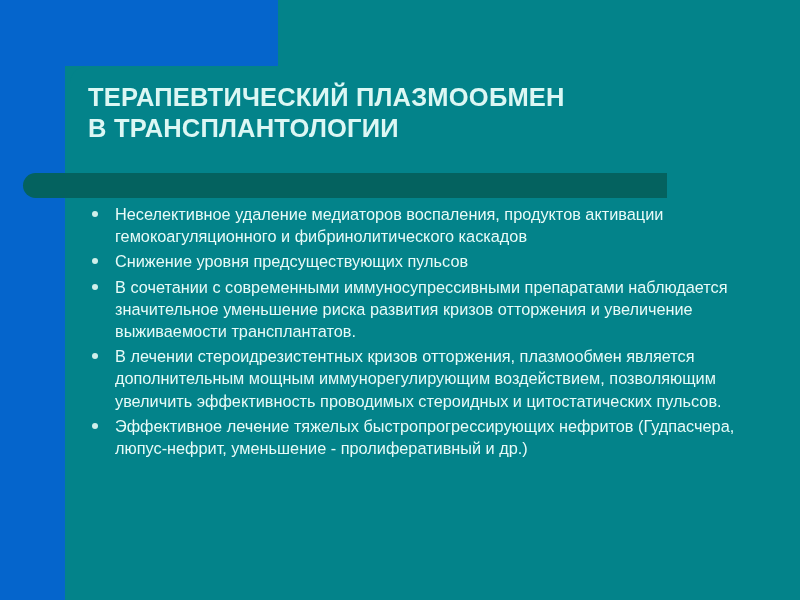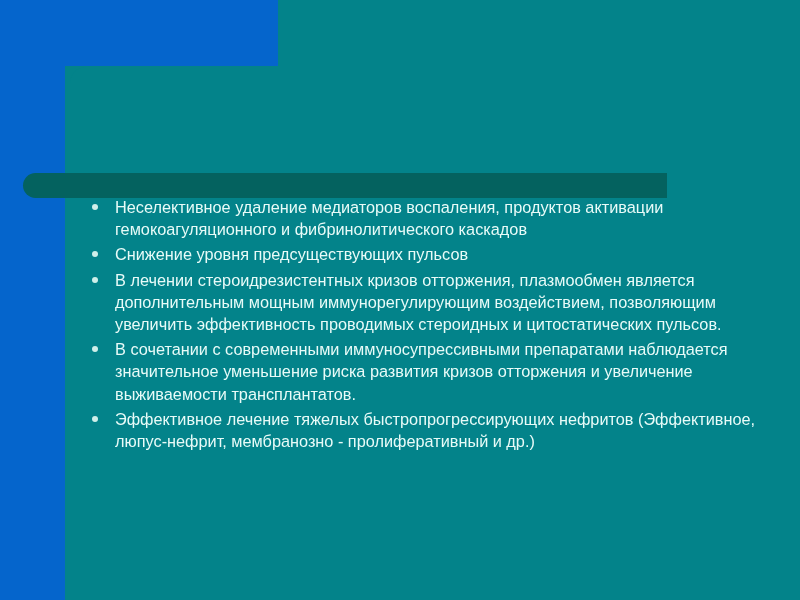--- a/index.html
+++ b/index.html
@@ -79,21 +79,21 @@
     line-height: 31px;
     letter-spacing: 0.2px;
     white-space: nowrap;
   }
 
   
 
   .body-block {
     position: absolute;
     left: 88px;
-    top: 196px;
+    top: 203px;
     width: 672px;
   }
 
   .bullet-row {
     position: relative;
     padding-left: 27px;
     margin-bottom: 3px;
     color: #E8FBF8;
     font-size: 16.3px;
     line-height: 22.2px;
@@ -116,43 +116,47 @@
 </head>
 <body>
 
 <div id="slide">
 
   <div class="deco-blue-band"></div>
   <div class="deco-blue-top"></div>
   <div class="deco-teal-panel"></div>
   <div class="deco-dark-rule"></div>
 
+  <div class="title-block">
+    <div class="title-line">ТЕРАПЕВТИЧЕСКИЙ ПЛАЗМООБМЕН</div>
+    <div class="title-line">В ТРАНСПЛАНТОЛОГИИ</div>
+  </div>
 
   <div class="body-block">
 
     <div class="bullet-row">
       <span class="bullet-marker"></span>
       <span class="bullet-text">Неселективное удаление медиаторов воспаления, продуктов активации гемокоагуляционного и фибринолитического каскадов</span>
     </div>
 
     <div class="bullet-row">
       <span class="bullet-marker"></span>
       <span class="bullet-text">Снижение уровня предсуществующих пульсов</span>
     </div>
 
     <div class="bullet-row">
       <span class="bullet-marker"></span>
+      <span class="bullet-text">В сочетании с современными иммуносупрессивными препаратами наблюдается значительное уменьшение риска развития кризов отторжения и увеличение выживаемости трансплантатов.</span>
+    </div>
+
+    <div class="bullet-row">
+      <span class="bullet-marker"></span>
       <span class="bullet-text">В лечении стероидрезистентных кризов отторжения, плазмообмен является дополнительным мощным иммунорегулирующим воздействием, позволяющим увеличить эффективность проводимых стероидных и цитостатических пульсов.</span>
     </div>
 
     <div class="bullet-row">
       <span class="bullet-marker"></span>
-      <span class="bullet-text">В сочетании с современными иммуносупрессивными препаратами наблюдается значительное уменьшение риска развития кризов отторжения и увеличение выживаемости трансплантатов.</span>
-    </div>
-
-    <div class="bullet-row">
-      <span class="bullet-marker"></span>
-      <span class="bullet-text">Эффективное лечение тяжелых быстропрогрессирующих нефритов (Эффективное, люпус-нефрит, мембранозно - пролиферативный и др.)</span>
+      <span class="bullet-text">Эффективное лечение тяжелых быстропрогрессирующих нефритов (Гудпасчера, люпус-нефрит, уменьшение - пролиферативный и др.)</span>
     </div>
 
   </div>
 
 </div>
 
 </body></html>

